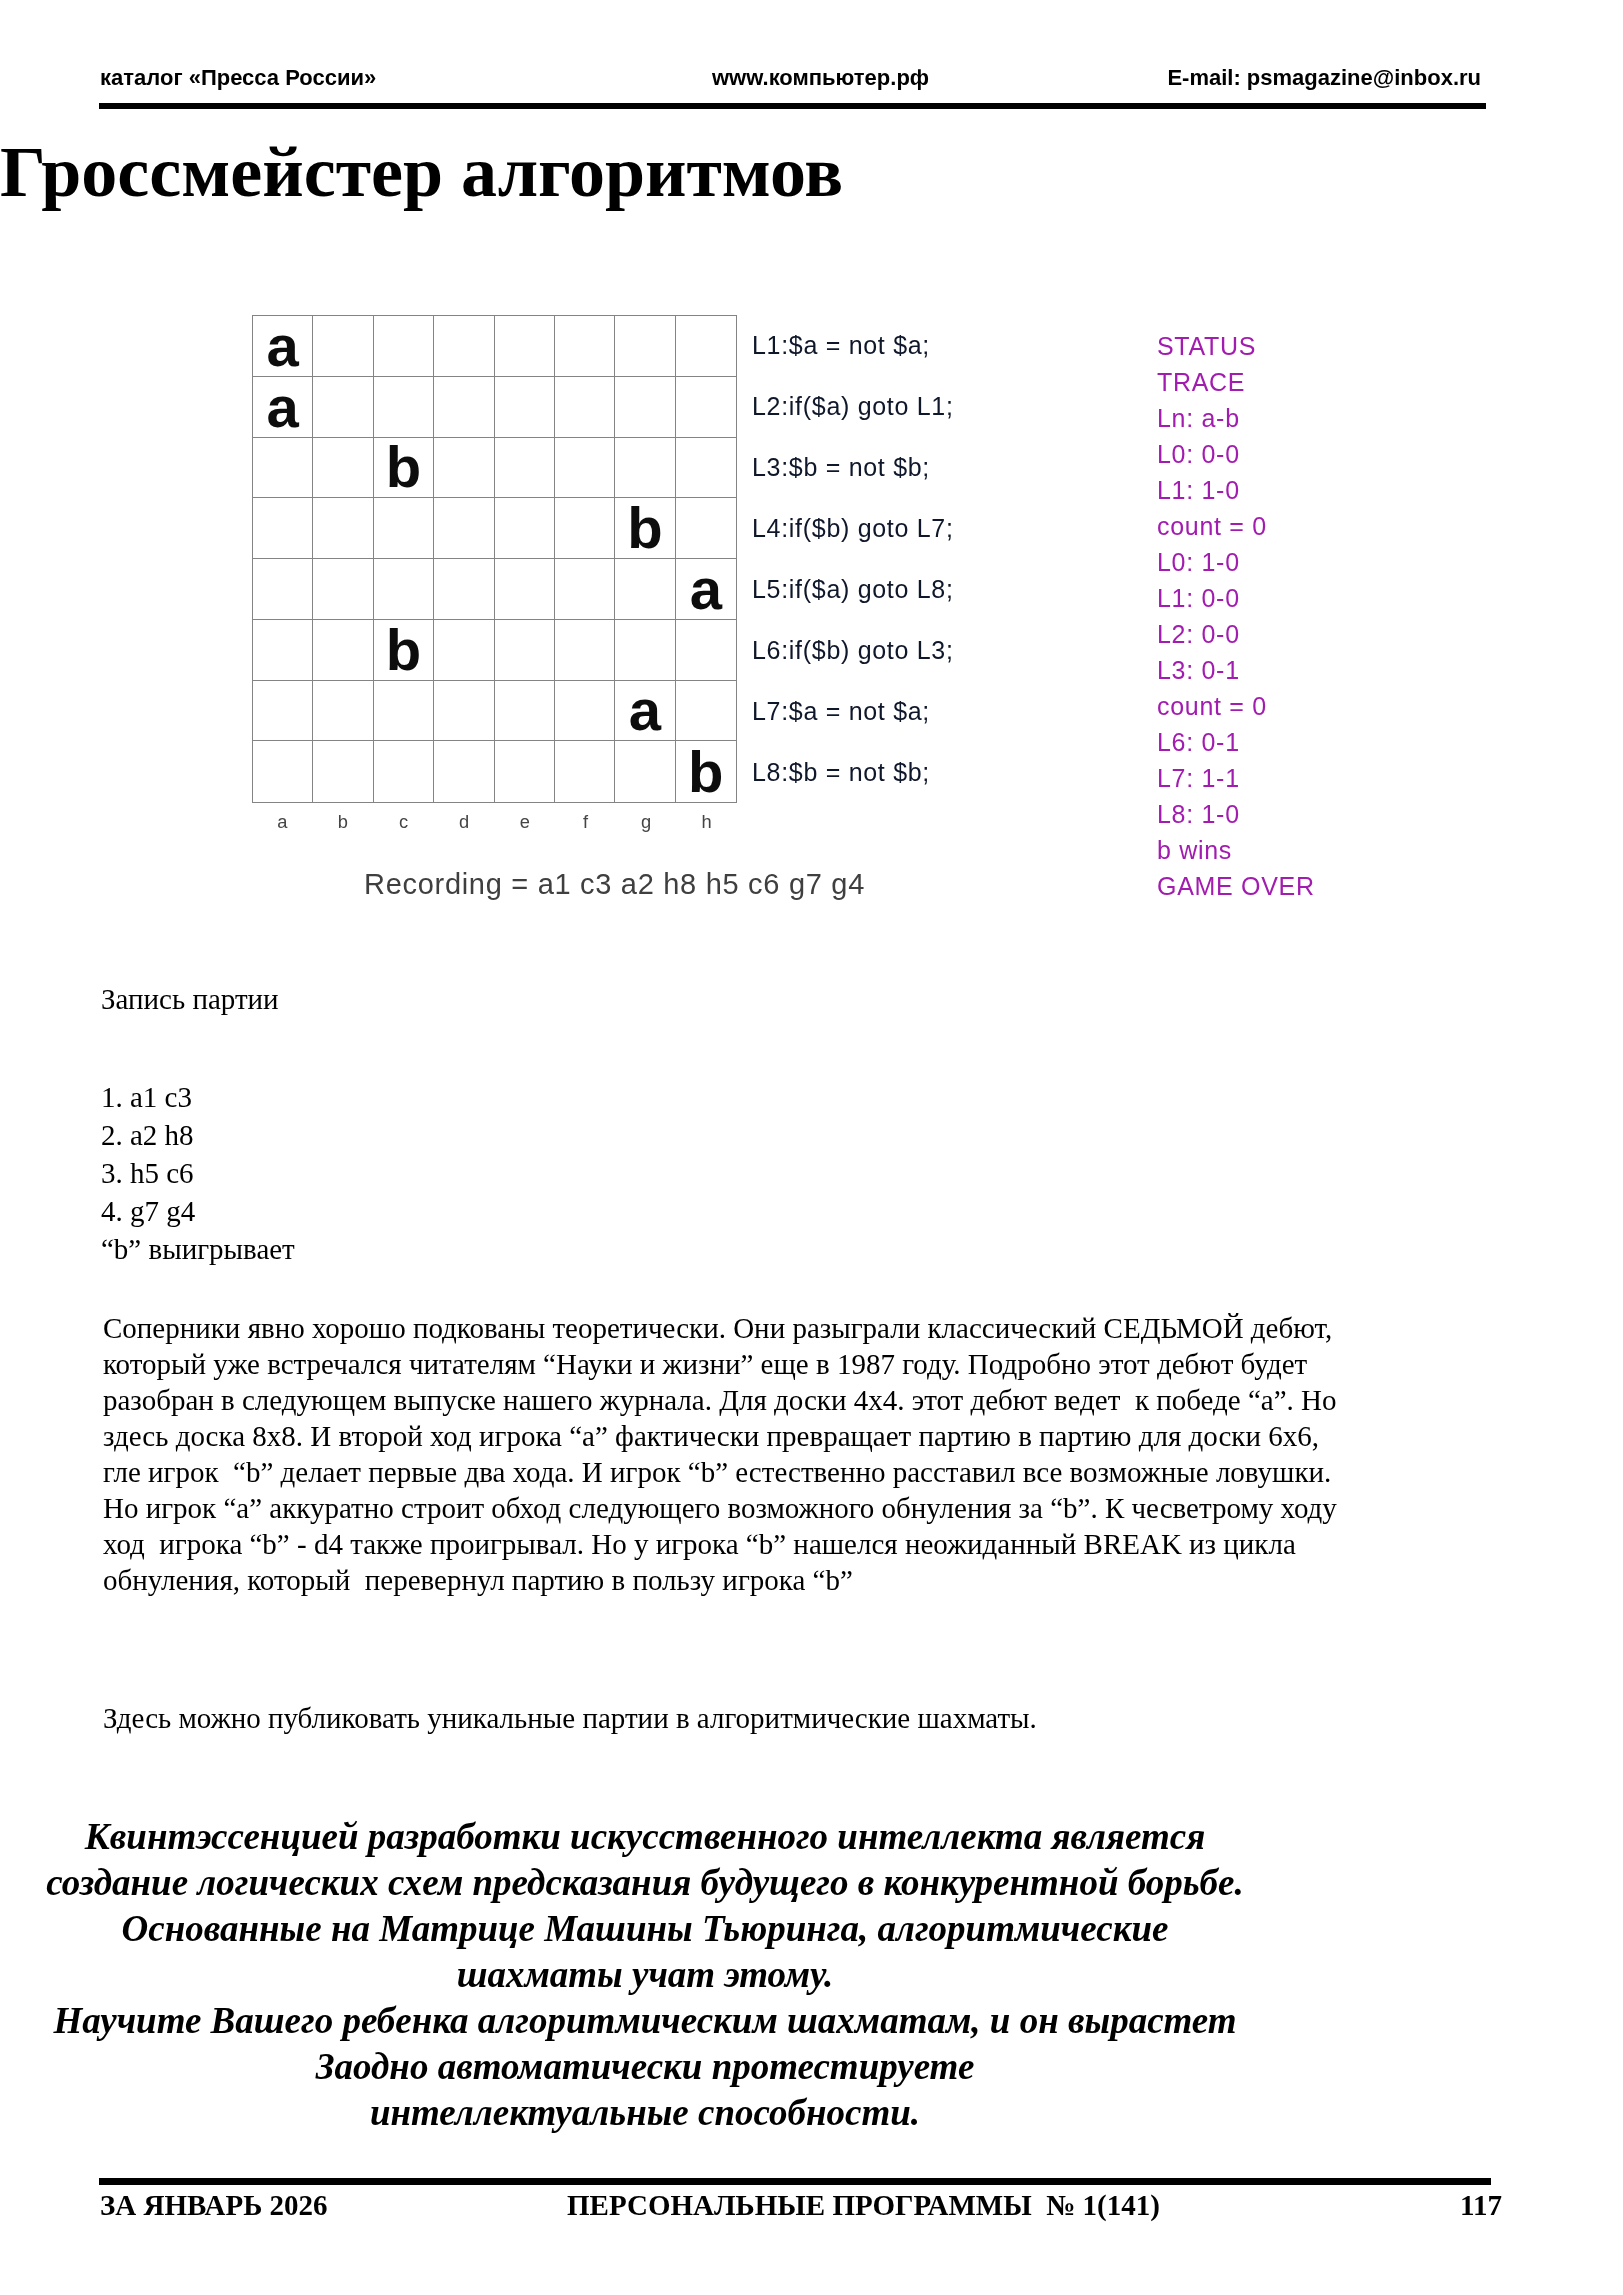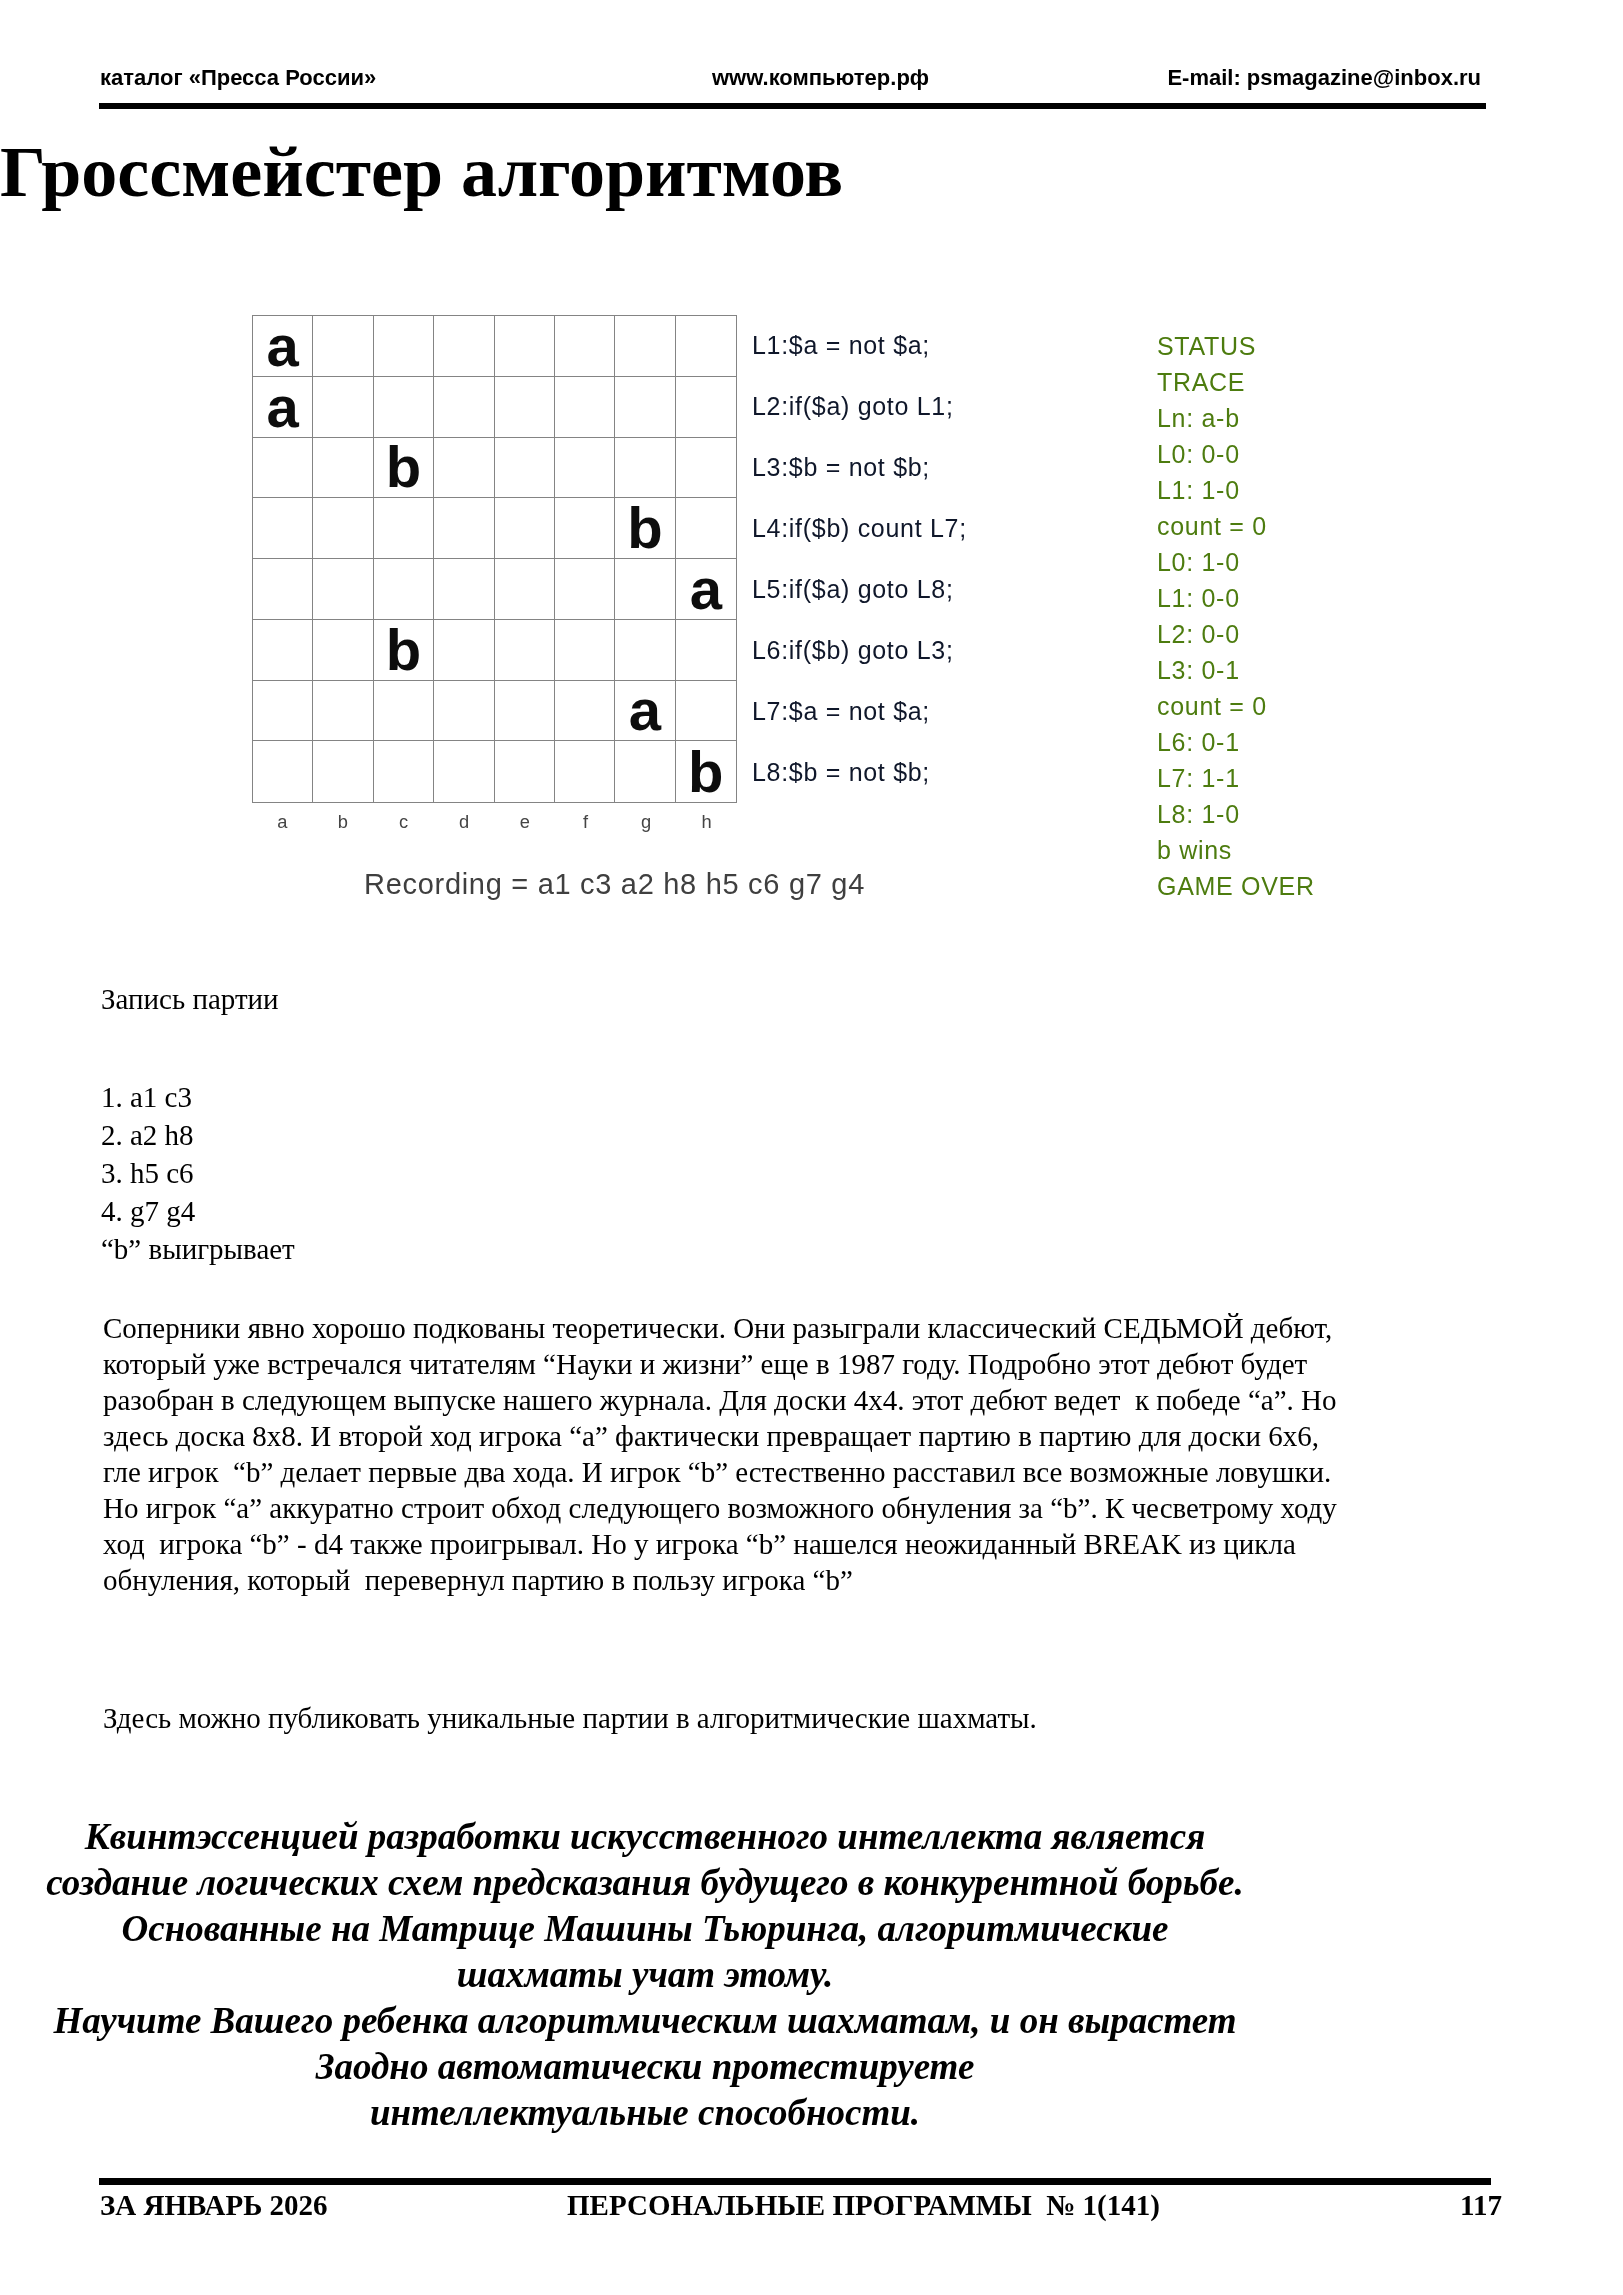--- a/index.html
+++ b/index.html
@@ -27,21 +27,21 @@
   .cell:nth-child(8n){border-right:none;}
   .cell:nth-child(n+57){border-bottom:none;}
   .piece{font-family:"Liberation Sans",sans-serif;font-weight:bold;font-size:58px;line-height:1;color:#0d0d0d;}
   #file-labels{position:absolute;left:0;top:496px;width:485px;display:grid;grid-template-columns:repeat(8,1fr);}
   .file-label{text-align:center;font-family:"Liberation Sans",sans-serif;font-size:18.3px;color:#454545;}
   #code-listing{position:absolute;left:500px;top:0;height:488px;display:flex;flex-direction:column;}
   .code-line{flex:1;display:flex;align-items:center;font-family:"Liberation Sans",sans-serif;
     font-size:25px;color:#0f172a;letter-spacing:0.7px;white-space:pre;}
   #status-trace{position:absolute;left:905px;top:13px;}
   .status-line{font-family:"Liberation Sans",sans-serif;font-size:25px;line-height:36px;
-    color:#4d7c0f;letter-spacing:0.7px;white-space:pre;}
+    color:#a21caf;letter-spacing:0.7px;white-space:pre;}
   #recording{position:absolute;left:101px;top:553px;width:523px;text-align:center;
     font-family:"Liberation Sans",sans-serif;font-size:29px;color:#3f3f3f;letter-spacing:0.7px;white-space:pre;}
 
   
   #record-heading{position:absolute;left:101px;top:983px;font-size:29px;white-space:pre;}
   #moves-list{position:absolute;left:101px;top:1078px;}
   .move-line{font-size:29px;line-height:38px;white-space:pre;}
 
   
   #body-paragraph{position:absolute;left:103px;top:1310px;}
@@ -159,21 +159,21 @@
       <div class="file-label">d</div>
       <div class="file-label">e</div>
       <div class="file-label">f</div>
       <div class="file-label">g</div>
       <div class="file-label">h</div>
     </div>
   <div id="code-listing">
       <div class="code-line">L1:$a = not $a;</div>
       <div class="code-line">L2:if($a) goto L1;</div>
       <div class="code-line">L3:$b = not $b;</div>
-      <div class="code-line">L4:if($b) count L7;</div>
+      <div class="code-line">L4:if($b) goto L7;</div>
       <div class="code-line">L5:if($a) goto L8;</div>
       <div class="code-line">L6:if($b) goto L3;</div>
       <div class="code-line">L7:$a = not $a;</div>
       <div class="code-line">L8:$b = not $b;</div>
     </div>
   <div id="status-trace">
       <div class="status-line">STATUS</div>
       <div class="status-line">TRACE</div>
       <div class="status-line">Ln: a-b</div>
       <div class="status-line">L0: 0-0</div>

